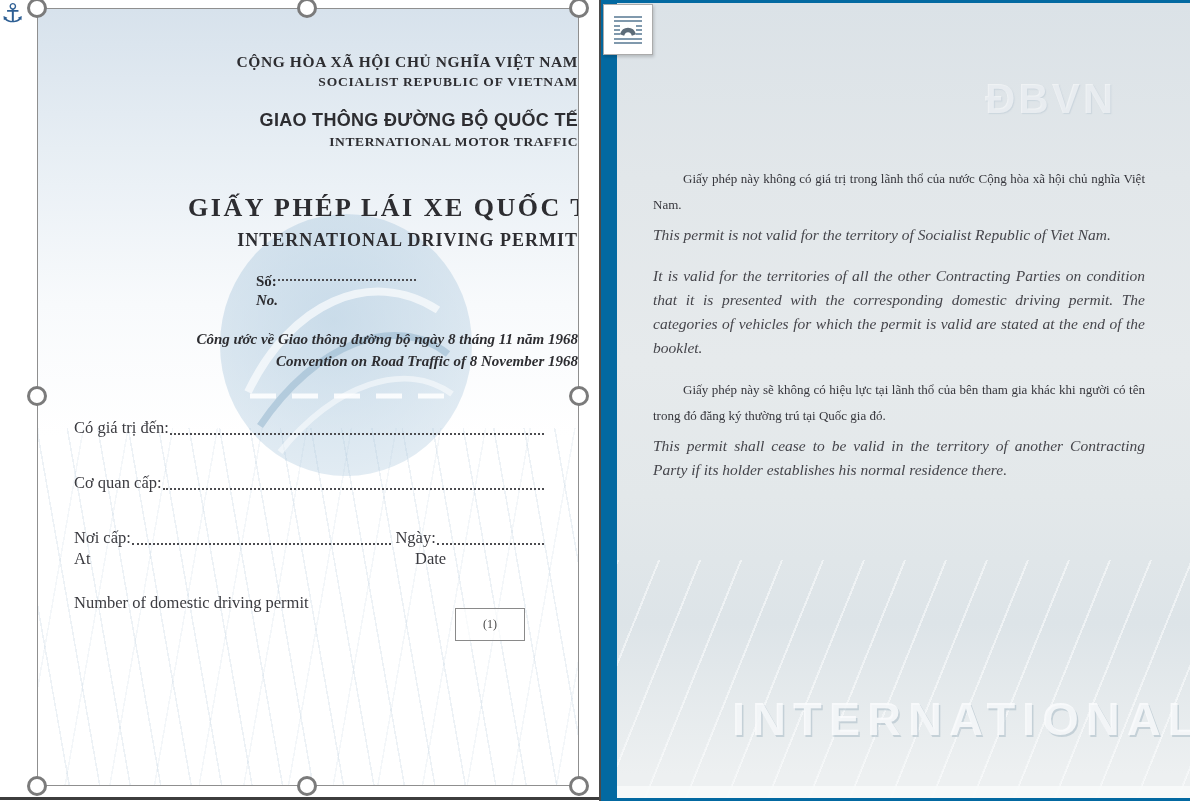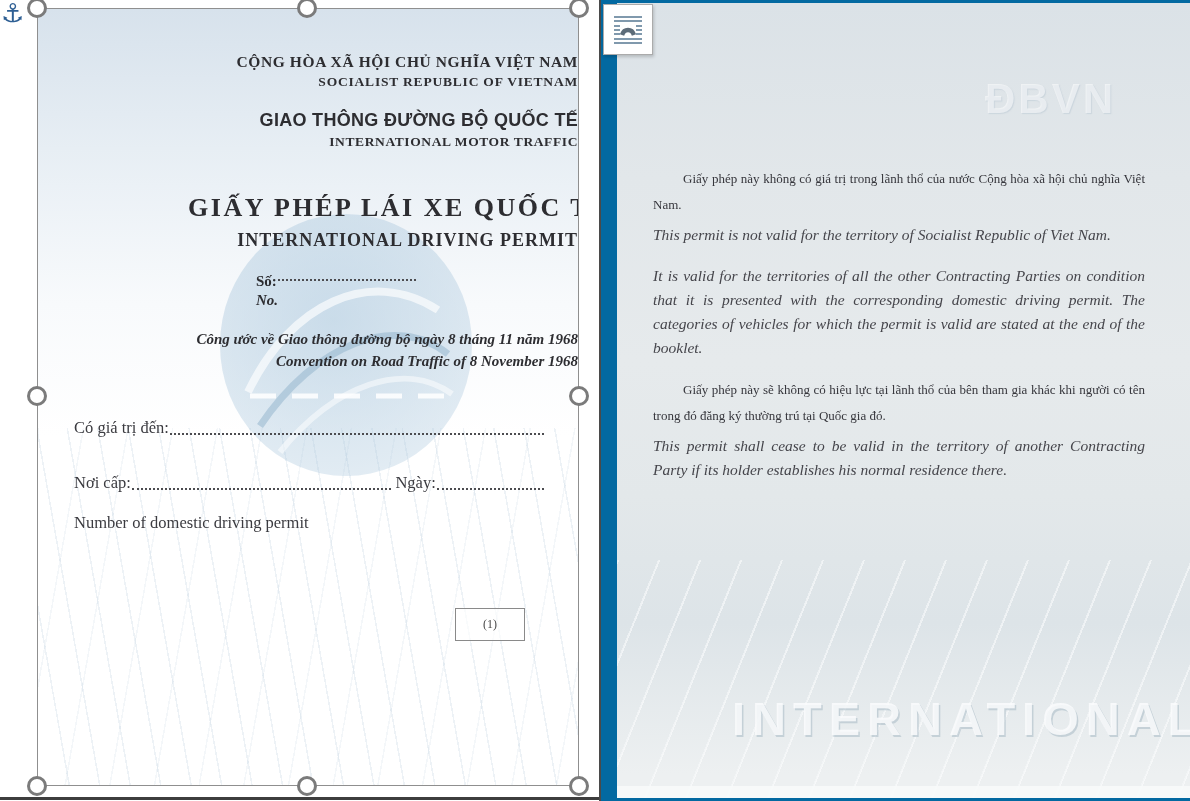--- a/index.html
+++ b/index.html
@@ -124,26 +124,34 @@
 
       <div class="txt t-conv-vn">Công ước về Giao thông đường bộ ngày 8 tháng 11 năm 1968</div>
       <div class="txt t-conv-en">Convention on Road Traffic of 8 November 1968</div>
 
       <div class="fields">
         <div class="frow">
           <span>Có giá trị đến:</span>
           <span class="dots"></span>
         </div>
 
+        <div class="frow">
+          <span>Cơ quan cấp:</span>
+          <span class="dots"></span>
+        </div>
 
         <div class="frow">
           <span>Nơi cấp:</span>
           <span class="dots d-short"></span>
           <span class="ngay">Ngày:</span>
           <span class="dots d-ngay"></span>
+        </div>
+        <div class="fsub">
+          <span>At</span>
+          <span class="sub2">Date</span>
         </div>
 
         <div class="fgap"></div>
 
         <div class="fsub">Number of domestic driving permit</div>
       </div>
 
       <div class="pagebox">
         <span>(1)</span>
       </div>

